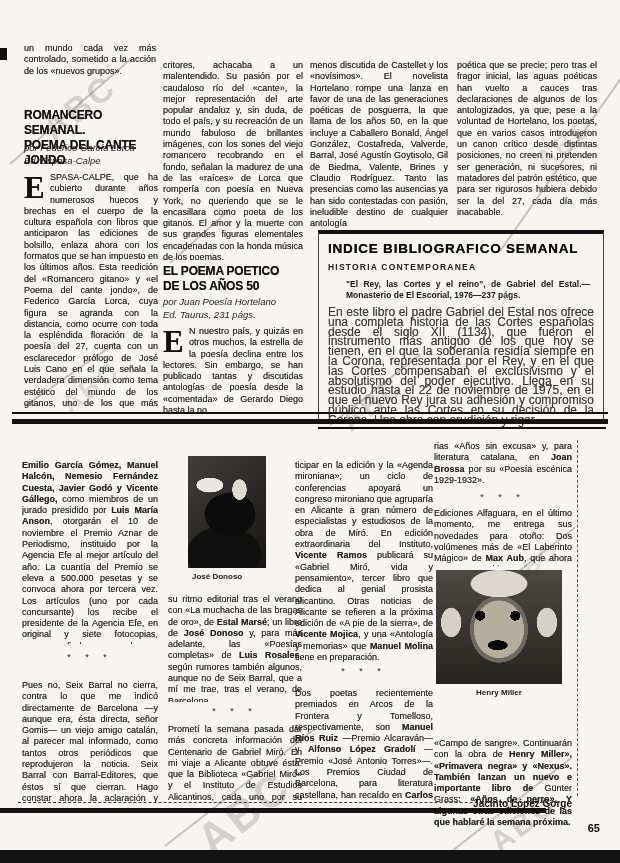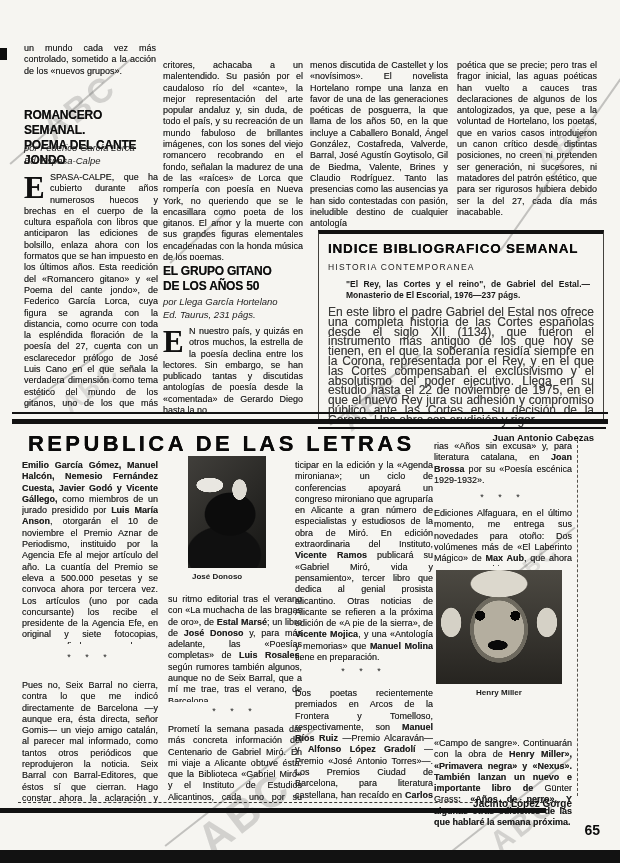--- a/index.html
+++ b/index.html
@@ -23,21 +23,21 @@
     font-size:31px; line-height:29px; width:23px; margin:1px 3px 0 0; color:#111;
   }
   .divider{position:absolute; text-align:center; font-size:9px; letter-spacing:6px; color:#222;}
   
   .indice-box{
     position:absolute; left:318px; top:230px; width:286px; height:192px;
     border-top:4px solid #121212; border-left:1px solid #44423e; border-right:1px solid #44423e;
     border-bottom:1px solid #44423e; box-sizing:border-box; padding:7px 9px 0 9px;
   }
   .indice-title{font-weight:bold; font-size:13.5px; letter-spacing:.8px; color:#0c0c0c; text-shadow:0 0 .5px #000;}
-  .indice-section{font-weight:normal; font-size:8.5px; letter-spacing:1.2px; margin-top:6px; color:#222;}
+  .indice-section{font-weight:bold; font-size:8.5px; letter-spacing:1.2px; margin-top:6px; color:#222;}
   .indice-cite{font-weight:bold; font-size:8.5px; line-height:11px; margin:7px 4px 0 18px; text-align:justify; color:#161616;}
   .indice-body{font-size:12px; line-height:9.8px; text-align:justify; margin-top:7px; color:#3a3a38; text-shadow:0 0 .6px rgba(40,40,40,.5);}
   .indice-sign{font-weight:bold; font-size:9.5px; text-align:right; margin-top:6px; color:#111;}
   .rule{position:absolute; background:#121212;}
   .rule-dashed{position:absolute; border-top:1px dashed #3c3a36;}
   .vdash{position:absolute; border-left:1px dashed #55524c;}
   .headline{
     position:absolute; left:28px; top:431px; font-weight:bold; font-size:22px;
     letter-spacing:3.4px; color:#0a0a0a; text-shadow:0 0 .6px #000; white-space:nowrap;
   }
@@ -100,47 +100,45 @@
     <div>por Federico García Lorca</div>
     <div>Ed. Espasa-Calpe</div>
   </div>
   <div class="txt" style="left:24px; top:172px; width:134px; max-height:238px;">
     <span class="dropcap">E</span><span>SPASA-CALPE, que ha cubierto durante años numerosos huecos y brechas en el cuerpo de la cultura española con libros que anticiparon las ediciones de bolsillo, enlaza ahora con los formatos que se han impuesto en los últimos años. Esta reedición del «Romancero gitano» y «el Poema del cante jondo», de Federico García Lorca, cuya figura se agranda con la distancia, como ocurre con toda la espléndida floración de la poesía del 27, cuenta con un esclarecedor prólogo de José Luis Cano en el que señala la verdadera dimensión como tema estético del mundo de los gitanos, uno de los que más contribuyó a su popularización, que él, como la mayoría de los grandes es-</span>
   </div>
 
   <div class="txt" style="left:163px; top:60px; width:140px; max-height:200px;">critores, achacaba a un malentendido. Su pasión por el caudaloso río del «cante», la mejor representación del arte popular andaluz y, sin duda, de todo el país, y su recreación de un mundo fabuloso de brillantes imágenes, con los sones del viejo romancero recobrando en el fondo, señalan la madurez de una de las «raíces» de Lorca que rompería con poesía en Nueva York, no queriendo que se le encasillara como poeta de los gitanos. El amor y la muerte con sus grandes figuras elementales encadenadas con la honda música de los poemas.</div>
 
   <div class="art-title" style="left:163px; top:264px; width:140px;">
-    <div>EL GRUPO GITANO</div>
+    <div>EL POEMA POETICO</div>
     <div>DE LOS AÑOS 50</div>
   </div>
   <div class="byline" style="left:163px; top:296px; width:140px;">
-    <div>por Llega García Hortelano</div>
+    <div>por Juan Poesía Hortelano</div>
     <div>Ed. Taurus, 231 págs.</div>
   </div>
   <div class="txt" style="left:163px; top:326px; width:140px; max-height:88px;">
     <span class="dropcap">E</span><span>N nuestro país, y quizás en otros muchos, la estrella de la poesía declina entre los lectores. Sin embargo, se han publicado tantas y discutidas antologías de poesía desde la «comentada» de Gerardo Diego hasta la no</span>
   </div>
 
   <div class="txt" style="left:310px; top:60px; width:138px; max-height:168px;">menos discutida de Castellet y los «novísimos». El novelista Hortelano rompe una lanza en favor de una de las generaciones poéticas de posguerra, la que llama de los años 50, en la que incluye a Caballero Bonald, Ángel González, Costafreda, Valverde, Barral, José Agustín Goytisolo, Gil de Biedma, Valente, Brines y Claudio Rodríguez. Tanto las presencias como las ausencias ya han sido contestadas con pasión, ineludible destino de cualquier antología</div>
   <div class="txt" style="left:457px; top:60px; width:140px; max-height:158px;">poética que se precie; pero tras el fragor inicial, las aguas poéticas han vuelto a cauces tras declaraciones de algunos de los antologizados, ya que, pese a la voluntad de Hortelano, los poetas, que en varios casos introdujeron un canon crítico desde distintas posiciones, no creen ni pretenden ser generación, ni sucesores, ni matadores del patrón estético, que para ser rigurosos hubiera debido ser la del 27, cada día más inacabable.</div>
 
   <div class="indice-box">
     <div class="indice-title">INDICE BIBLIOGRAFICO SEMANAL</div>
     <div class="indice-section">HISTORIA CONTEMPORANEA</div>
     <div class="indice-cite">"El Rey, las Cortes y el reino", de Gabriel del Estal.—Monasterio de El Escorial, 1976—237 págs.</div>
     <div class="indice-body">En este libro el padre Gabriel del Estal nos ofrece una completa historia de las Cortes españolas desde el siglo XII (1134), que fueron el instrumento más antiguo de los que hoy se tienen, en el que la soberanía residía siempre en la Corona, representada por el Rey, y en el que las Cortes compensaban el exclusivismo y el absolutismo del poder ejecutivo. Llega en su estudio hasta el 22 de noviembre de 1975, en el que el nuevo Rey jura su adhesión y compromiso público ante las Cortes en su decisión de la Corona. Una obra con erudición y rigor.</div>
-    <div class="indice-sign">Juan Antonio Cabezas</div>
   </div>
   <div class="rule" style="left:318px; top:427px; width:288px; height:2px;"></div>
 
   <div class="rule" style="left:12px; top:412px; width:596px; height:1.5px;"></div>
   <div class="rule" style="left:12px; top:419px; width:596px; height:5px;"></div>
 
-  <div class="headline">REPUBLICA DE LAS LETRAS</div>
 
   <div class="txt" style="left:22px; top:460px; width:136px; max-height:184px;"><b>Emilio García Gómez, Manuel Halcón, Nemesio Fernández Cuesta, Javier Godó y Vicente Gállego,</b> como miembros de un jurado presidido por <b>Luis María Anson</b>, otorgarán el 10 de noviembre el Premio Aznar de Periodismo, instituido por la Agencia Efe al mejor artículo del año. La cuantía del Premio se eleva a 500.000 pesetas y se convoca ahora por tercera vez. Los artículos (uno por cada concursante) los recibe el presidente de la Agencia Efe, en original y siete fotocopias, mecanografiados y pegados en hojas de 28 por 20, hasta el 15 de octubre.</div>
   <div class="divider" style="left:22px; top:652px; width:136px;">* * *</div>
   <div class="txt" style="left:22px; top:680px; width:136px; max-height:122px;">Pues no, Seix Barral no cierra, contra lo que me indicó directamente de Barcelona —y aunque era, ésta directa, señor Gomis— un viejo amigo catalán, al parecer mal informado, como tantos otros periódicos que reprodujeron la noticia. Seix Barral con Barral-Editores, que éstos sí que cierran. Hago constar ahora la aclaración y añado que no sólo no cierra Seix Barral, sino que, por el contrario, reemprende</div>
 
   <div class="photo photo-donoso" style="left:188px; top:456px; width:78px; height:112px;"></div>
   <div class="caption" style="left:192px; top:572px; width:78px;">José Donoso</div>
   <div class="txt" style="left:168px; top:594px; width:134px; max-height:108px;">su ritmo editorial tras el verano con «La muchacha de las bragas de oro», de <b>Estal Marsé</b>; un libro de <b>José Donoso</b> y, para más adelante, las «Poesías completas» de <b>Luis Rosales</b>, según rumores también algunos, aunque no de Seix Barral, que a mí me trae, tras el verano, de Barcelona.</div>
   <div class="divider" style="left:168px; top:706px; width:134px;">* * *</div>
   <div class="txt" style="left:168px; top:724px; width:134px; max-height:80px;">Prometí la semana pasada dar más concreta información del Centenario de Gabriel Miró. En mi viaje a Alicante obtuve ésta: que la Biblioteca «Gabriel Miró» y el Instituto de Estudios Alicantinos, cada uno por su lado, no van a par-</div>
@@ -154,16 +152,16 @@
   <div class="txt" style="left:434px; top:508px; width:138px; max-height:58px;">Ediciones Alfaguara, en el último momento, me entrega sus novedades para otoño: Dos volúmenes más de «El Laberinto Mágico» de <b>Max Aub</b>, que ahora son «Campo abierto» y</div>
   <div class="photo photo-miller" style="left:436px; top:570px; width:126px; height:114px;"></div>
   <div class="caption" style="left:436px; top:688px; width:126px; text-align:center;">Henry Miller</div>
   <div class="txt" style="left:434px; top:700px; width:138px; max-height:94px;margin-top:38px;">«Campo de sangre». Continuarán con la obra de <b>Henry Miller», «Primavera negra» y «Nexus». También lanzan un nuevo e importante libro de </b>Günter Grass<b>: «Años de perro». Y algunas otras ediciones de las que hablaré la semana próxima.</b></div>
   <div class="signature" style="left:434px; top:798px; width:138px;">Jacinto López Gorge</div>
 
   <div class="vdash" style="left:577px; top:440px; height:356px;"></div>
 
   <div class="rule-dashed" style="left:18px; top:802px; width:540px;"></div>
   <div class="rule" style="left:0; top:808px; width:546px; height:5px;"></div>
-  <div style="position:absolute; left:540px; top:822px; width:60px; text-align:right; font-weight:bold; font-size:14px; color:#0c0c0c;">65</div>
+  <div style="position:absolute; left:540px; top:822px; width:60px; text-align:right; font-weight:bold; font-size:11px; color:#0c0c0c;">65</div>
   <div class="rule" style="left:0; top:850px; width:620px; height:13px;"></div>
 
 </div>
 
 </body></html>

